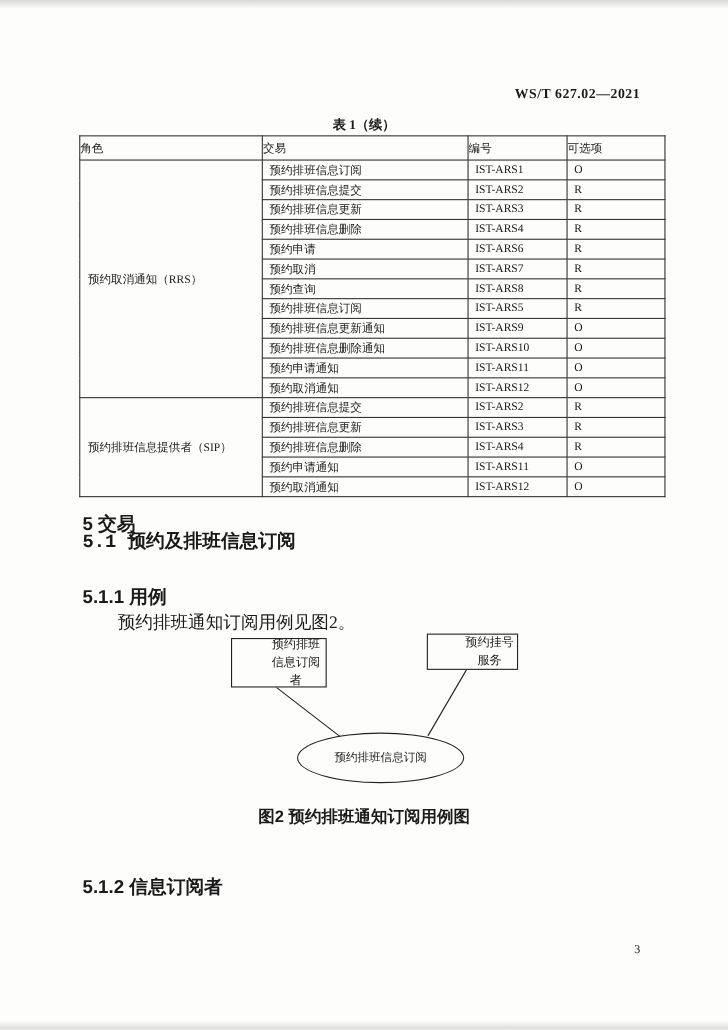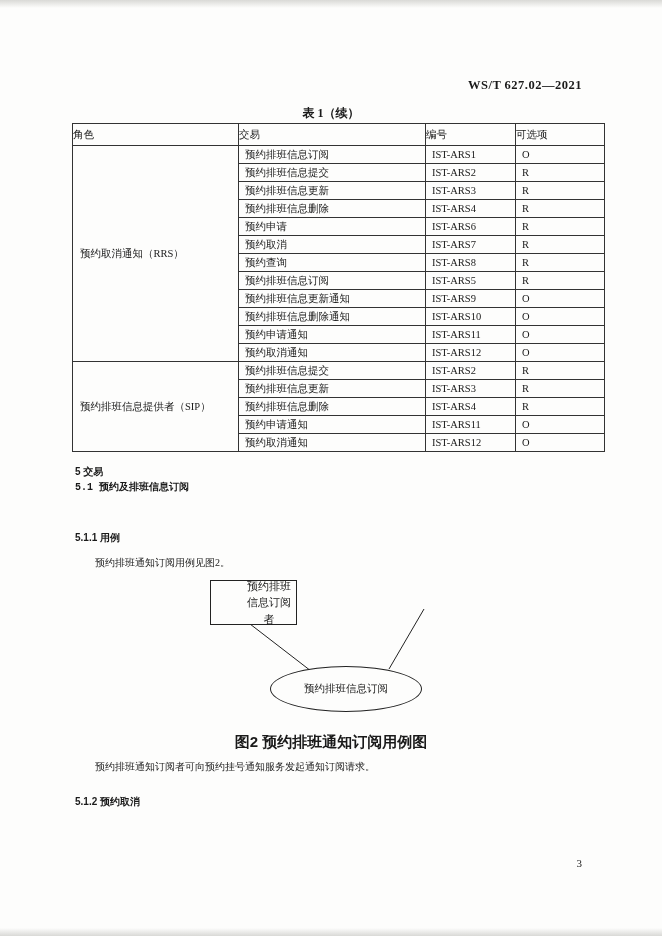--- a/index.html
+++ b/index.html
@@ -51,27 +51,27 @@
   .main-table td { height: 18px; padding: 0 6px; text-align: left; }
   .main-table td.role-cell {
     vertical-align: middle;
     padding-left: 7px;
   }
   col.c-role { width: 166px; }
   col.c-tx   { width: 187px; }
   col.c-code { width: 90px;  }
   col.c-opt  { width: 89px;  }
 
-  .h-level { position: absolute; left: 75px; font-size: 10px; font-weight: bold; font-family: "Liberation Sans", "DejaVu Sans", sans-serif; }
+  .h-level { position: absolute; left: 75px; font-size: 17px; font-weight: bold; font-family: "Liberation Sans", "DejaVu Sans", sans-serif; }
   .h5    { top: 465px; }
   .h51   { top: 480px; font-family: Liberation Mono, monospace; }
   .h511  { top: 531px; }
   .h512  { top: 795px; }
 
-  .para { position: absolute; left: 75px; width: 512px; font-size: 10px; text-indent: 2em; line-height: 1.4; }
+  .para { position: absolute; left: 75px; width: 512px; font-size: 16px; text-indent: 2em; line-height: 1.4; }
   .p1 { top: 556px; }
   .p2 { top: 760px; }
   .p3 { top: 823px; }
 
   .diagram {
     position: absolute;
     top: 572px;
     left: 0;
     width: 662px;
     height: 162px;
@@ -248,26 +248,26 @@
 
   <div class="para p1">预约排班通知订阅用例见图2。</div>
 
   <div class="diagram">
     <svg width="662" height="162">
       <line x1="250" y1="52" x2="311" y2="99" stroke="#222" stroke-width="1"></line>
       <line x1="424" y1="37" x2="389" y2="97" stroke="#222" stroke-width="1"></line>
     </svg>
     <div class="actor-box actor-left">预约排班
 信息订阅者</div>
+    <div class="actor-box actor-right">预约挂号服务</div>
     <div class="usecase-ellipse">预约排班信息订阅</div>
   </div>
 
   <div class="fig-caption">图2  预约排班通知订阅用例图</div>
 
-  <div class="para p2">预约排班通知订阅者可向预约挂号通知服务发起通知订阅请求。</div>
-
-  <div class="h-level h512">5.1.2  预约取消</div>
+
+  <div class="h-level h512">5.1.2  信息订阅者</div>
 
 
   <div class="page-number">3</div>
 
   <div class="scan-edge-bottom"></div>
 </div>
 
 </body></html>

